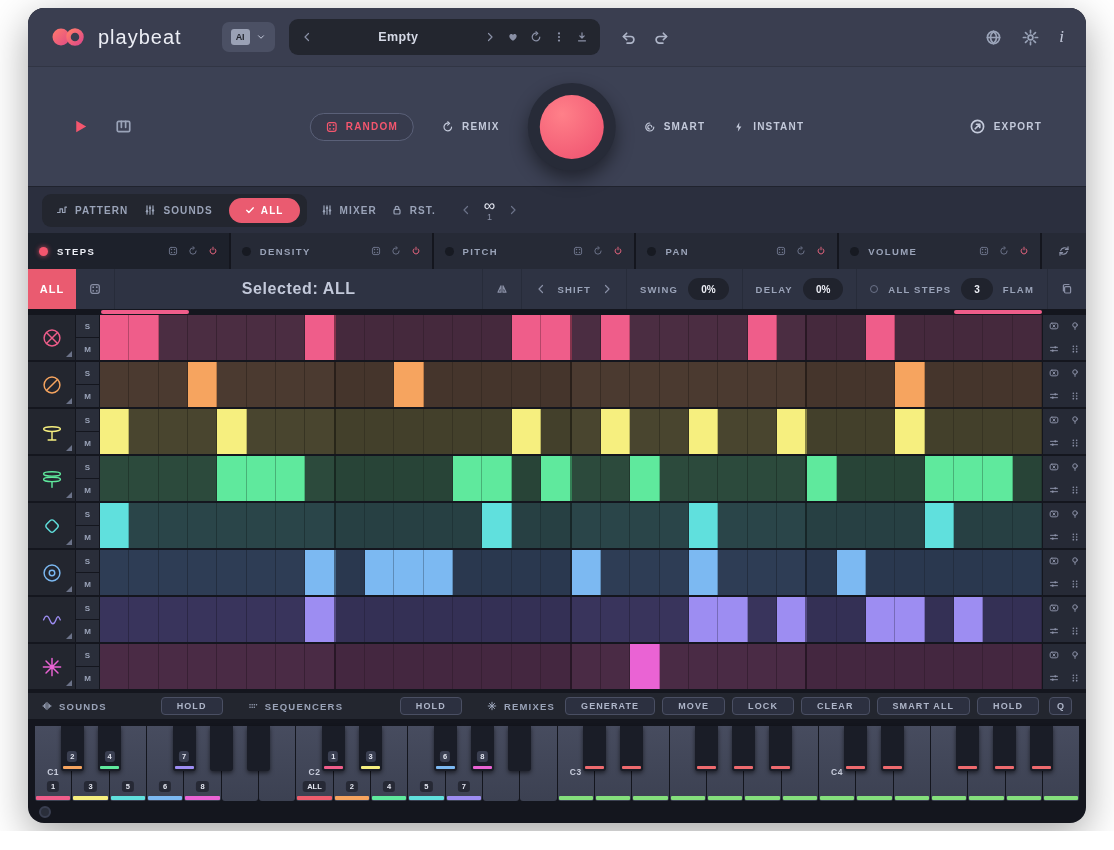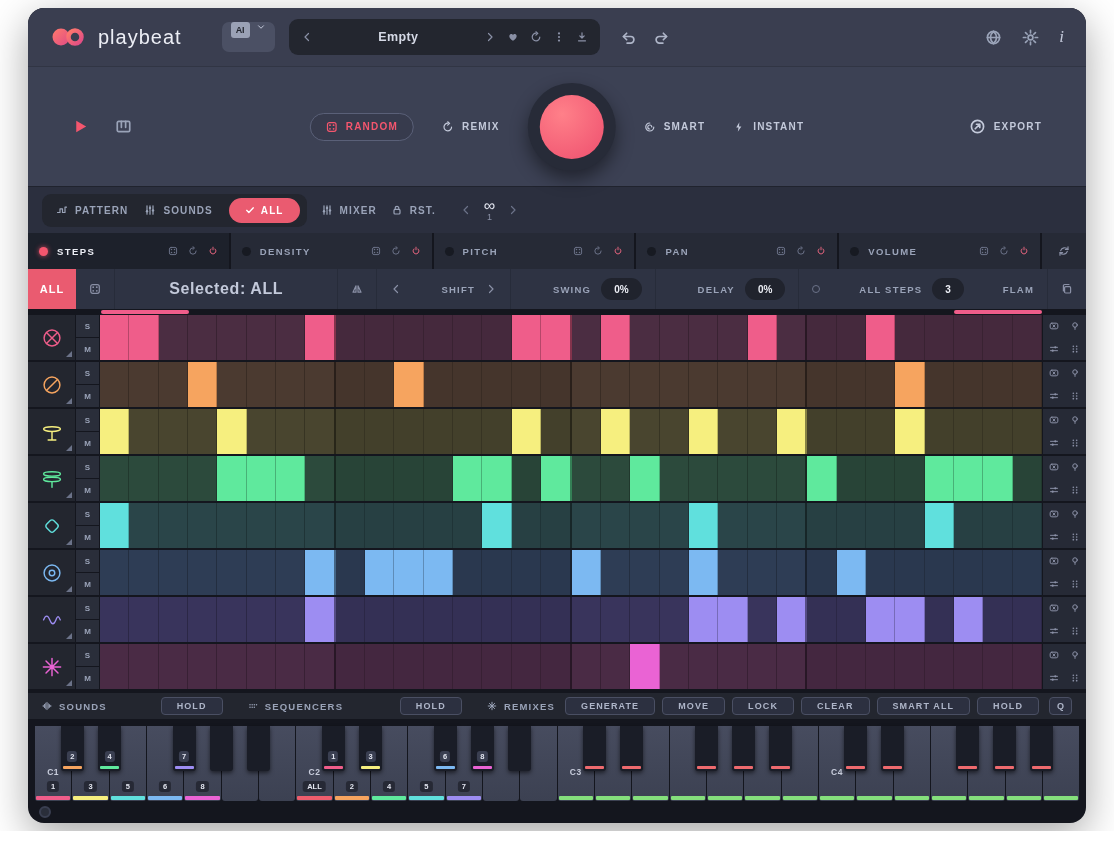--- a/index.html
+++ b/index.html
@@ -14,21 +14,21 @@
   .icon.tk { width:24px; height:24px; }
 
   
   .header { height:58px; background:#3a3e50; display:flex; align-items:center; padding:0 22px; gap:14px; }
   .logo { display:flex; align-items:center; gap:12px; margin-right:26px; }
   .logo-text { color:#eceef5; font-size:20px; letter-spacing:1px; }
   .bpm-box { background:#23262f; border-radius:9px; height:36px; display:flex; align-items:center; gap:9px; padding:0 14px; }
   .play-circle { width:21px; height:21px; border-radius:50%; background:#f4566e; display:flex; align-items:center; justify-content:center; color:#fff; }
   .play-circle .icon { width:9px; height:9px; }
   .bpm-value { color:#fff; font-weight:bold; font-size:15px; letter-spacing:.5px; }
-  .ai-btn { background:#4b5064; border-radius:7px; height:30px; padding:0 9px; display:flex; gap:6px; align-items:flex-start; color:#c3c9da; }
+  .ai-btn { background:#4b5064; border-radius:7px; height:30px; padding:0 9px; display:flex; gap:6px; align-items:center; color:#c3c9da; }
   .ai-chip { background:#9aa1b5; color:#23262f; font-size:9px; font-weight:bold; padding:3px 5px; border-radius:3px; }
   .preset-bar { flex:1; max-width:345px; background:#23262f; border-radius:9px; height:36px; display:flex; align-items:center; padding:0 12px; gap:11px; color:#8a90a6; }
   .preset-name { flex:1; text-align:center; color:#d5d9e6; font-size:12.5px; font-weight:bold; letter-spacing:.4px; }
   .history { display:flex; gap:16px; color:#aeb5c8; margin-left:6px; }
   .spacer { flex:1; }
   .header-right { display:flex; gap:20px; color:#9aa3b8; align-items:center; }
   .info-i { font-family:"Liberation Serif", serif; font-style:italic; font-size:17px; color:#c3c9da; }
 
   
   .hero { height:120px; background:#3c4154; position:relative; display:flex; align-items:center; border-top:1px solid rgba(0,0,0,.18); }
@@ -70,21 +70,21 @@
   .tab-icons .pw { color:#e0637c; }
   .sync-block { width:44px; background:#262a36; display:flex; align-items:center; justify-content:center; color:#8a90a6; }
 
   
   .control-row { height:40px; background:#2e3343; display:flex; align-items:stretch; }
   .all-tab { width:48px; background:#ea5b70; color:#fff; font-size:11px; font-weight:bold; letter-spacing:1px; display:flex; align-items:center; justify-content:center; }
   .seg { display:flex; align-items:center; gap:10px; padding:0 13px; border-right:1px solid #272c3a; color:#8a90a6; }
   .seg.grow { flex:1; }
   .seg.last { border-right:none; margin-left:auto; }
   .sel-label { font-size:16px; color:#c3c9da; font-weight:bold; letter-spacing:.6px; }
-  .cr-label { font-size:9.5px; font-weight:bold; letter-spacing:1.2px; color:#9aa3b8;margin-left:29px; }
+  .cr-label { font-size:9.5px; font-weight:bold; letter-spacing:1.2px; color:#9aa3b8; }
   .pill { background:#20232d; border-radius:11px; height:22px; padding:0 13px; display:flex; align-items:center; color:#eceef5; font-size:10px; font-weight:bold; }
   .dot-sm { width:8px; height:8px; border:1.4px solid #6b7288; border-radius:50%; }
 
   
   .marker-strip { height:6px; background:#14161e; }
   .marker-inner { position:relative; height:100%; margin-left:73px; margin-right:44px; }
   .mk { position:absolute; top:1px; bottom:1px; border-radius:2px; }
 
   .track-row { height:47px; display:flex; border-bottom:2px solid #14161e; }
   .t-icon { width:48px; background:#23262f; display:flex; align-items:center; justify-content:center; color:var(--tc); position:relative; border-right:1px solid #14161e; }

